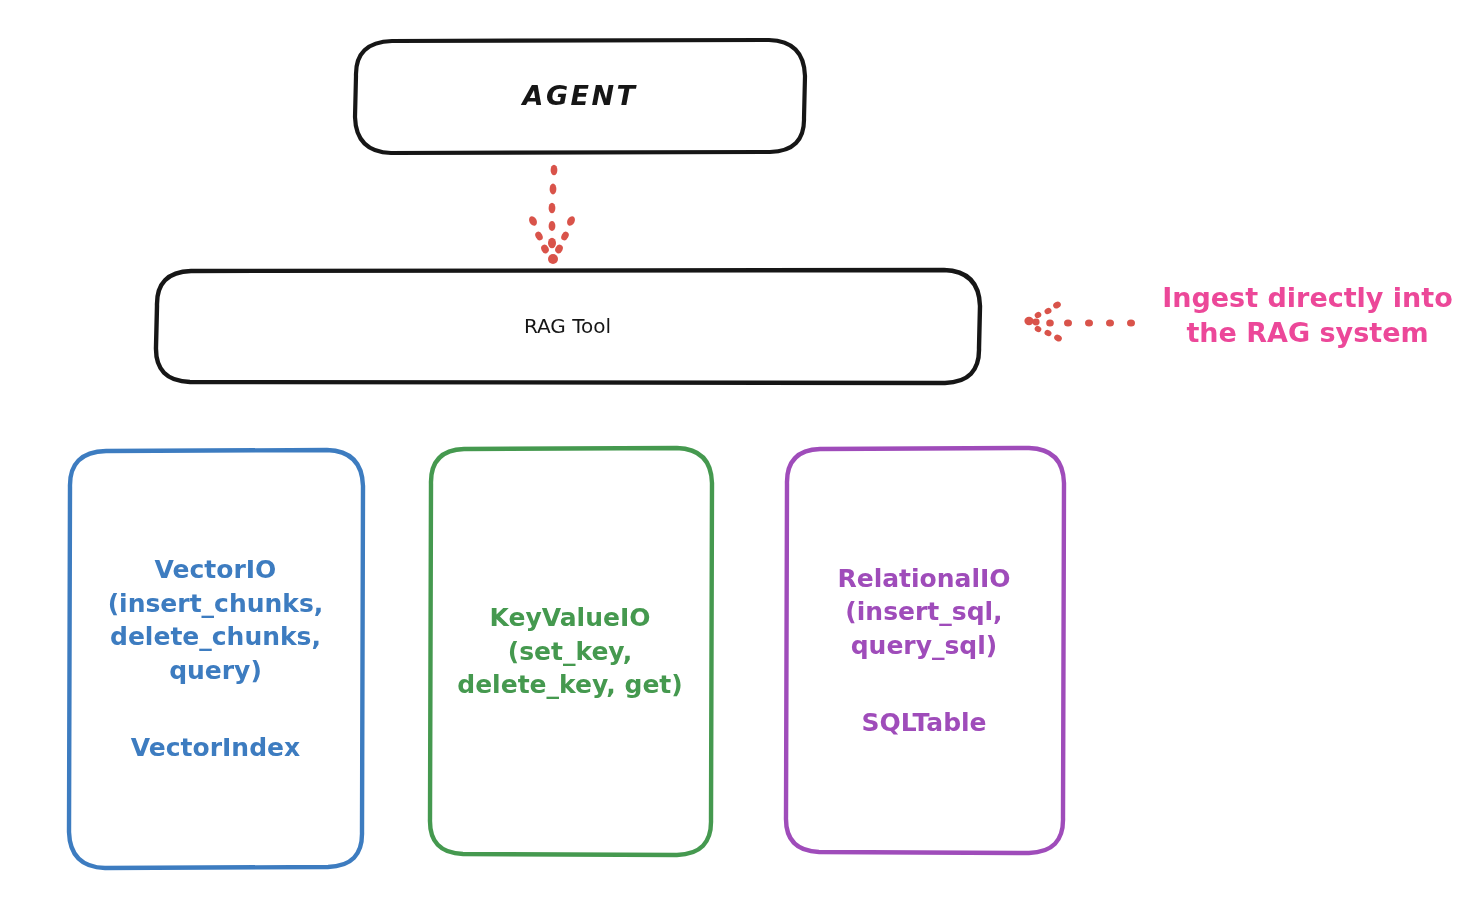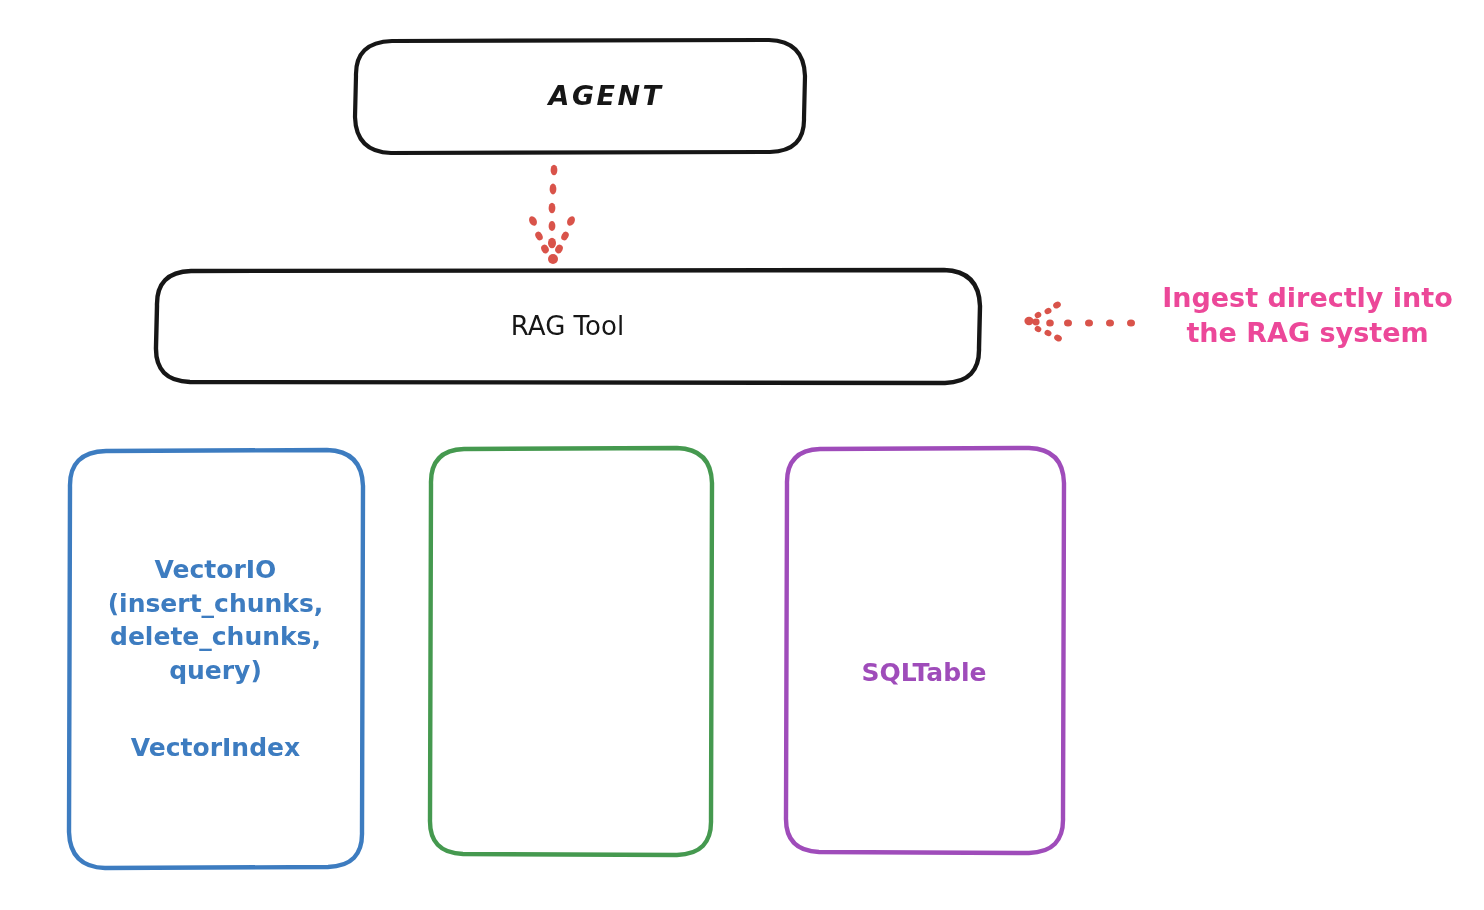--- a/index.html
+++ b/index.html
@@ -31,25 +31,24 @@
     line-height: 1.34;
   }
   #agent-label {
     left: 355px; top: 40px; width: 450px; height: 113px;
     font-size: 27px;
     font-style: italic;
     font-weight: 700;
     letter-spacing: 2.5px;
     color: #161616;
     font-family: "DejaVu Sans", sans-serif;
-    margin-left: 26px;
   }
   #ragtool-label {
     left: 155px; top: 270px; width: 825px; height: 113px;
-    font-size: 26px;
+    font-size: 20px;
     color: #161616;
     font-weight: 500;
     font-family: "DejaVu Sans", sans-serif;
   }
   .store-label {
     font-size: 25px;
     font-weight: 600;
     flex-direction: column;
   }
   .store-label .head {
@@ -129,20 +128,26 @@
 
 <div class="node-label store-label" id="vector-label">
   <span class="head">VectorIO
 (insert_chunks,
 delete_chunks,
 query)</span>
   <span class="idx">VectorIndex</span>
 </div>
 
 <div class="node-label store-label" id="keyvalue-label">
+  <span class="head">KeyValueIO
+(set_key,
+delete_key, get)</span>
 </div>
 
 <div class="node-label store-label" id="relational-label">
+  <span class="head">RelationalIO
+(insert_sql,
+query_sql)</span>
   <span class="idx">SQLTable</span>
 </div>
 
 <div id="annotation-text">Ingest directly into
 the RAG system</div>
 
 </body></html>

